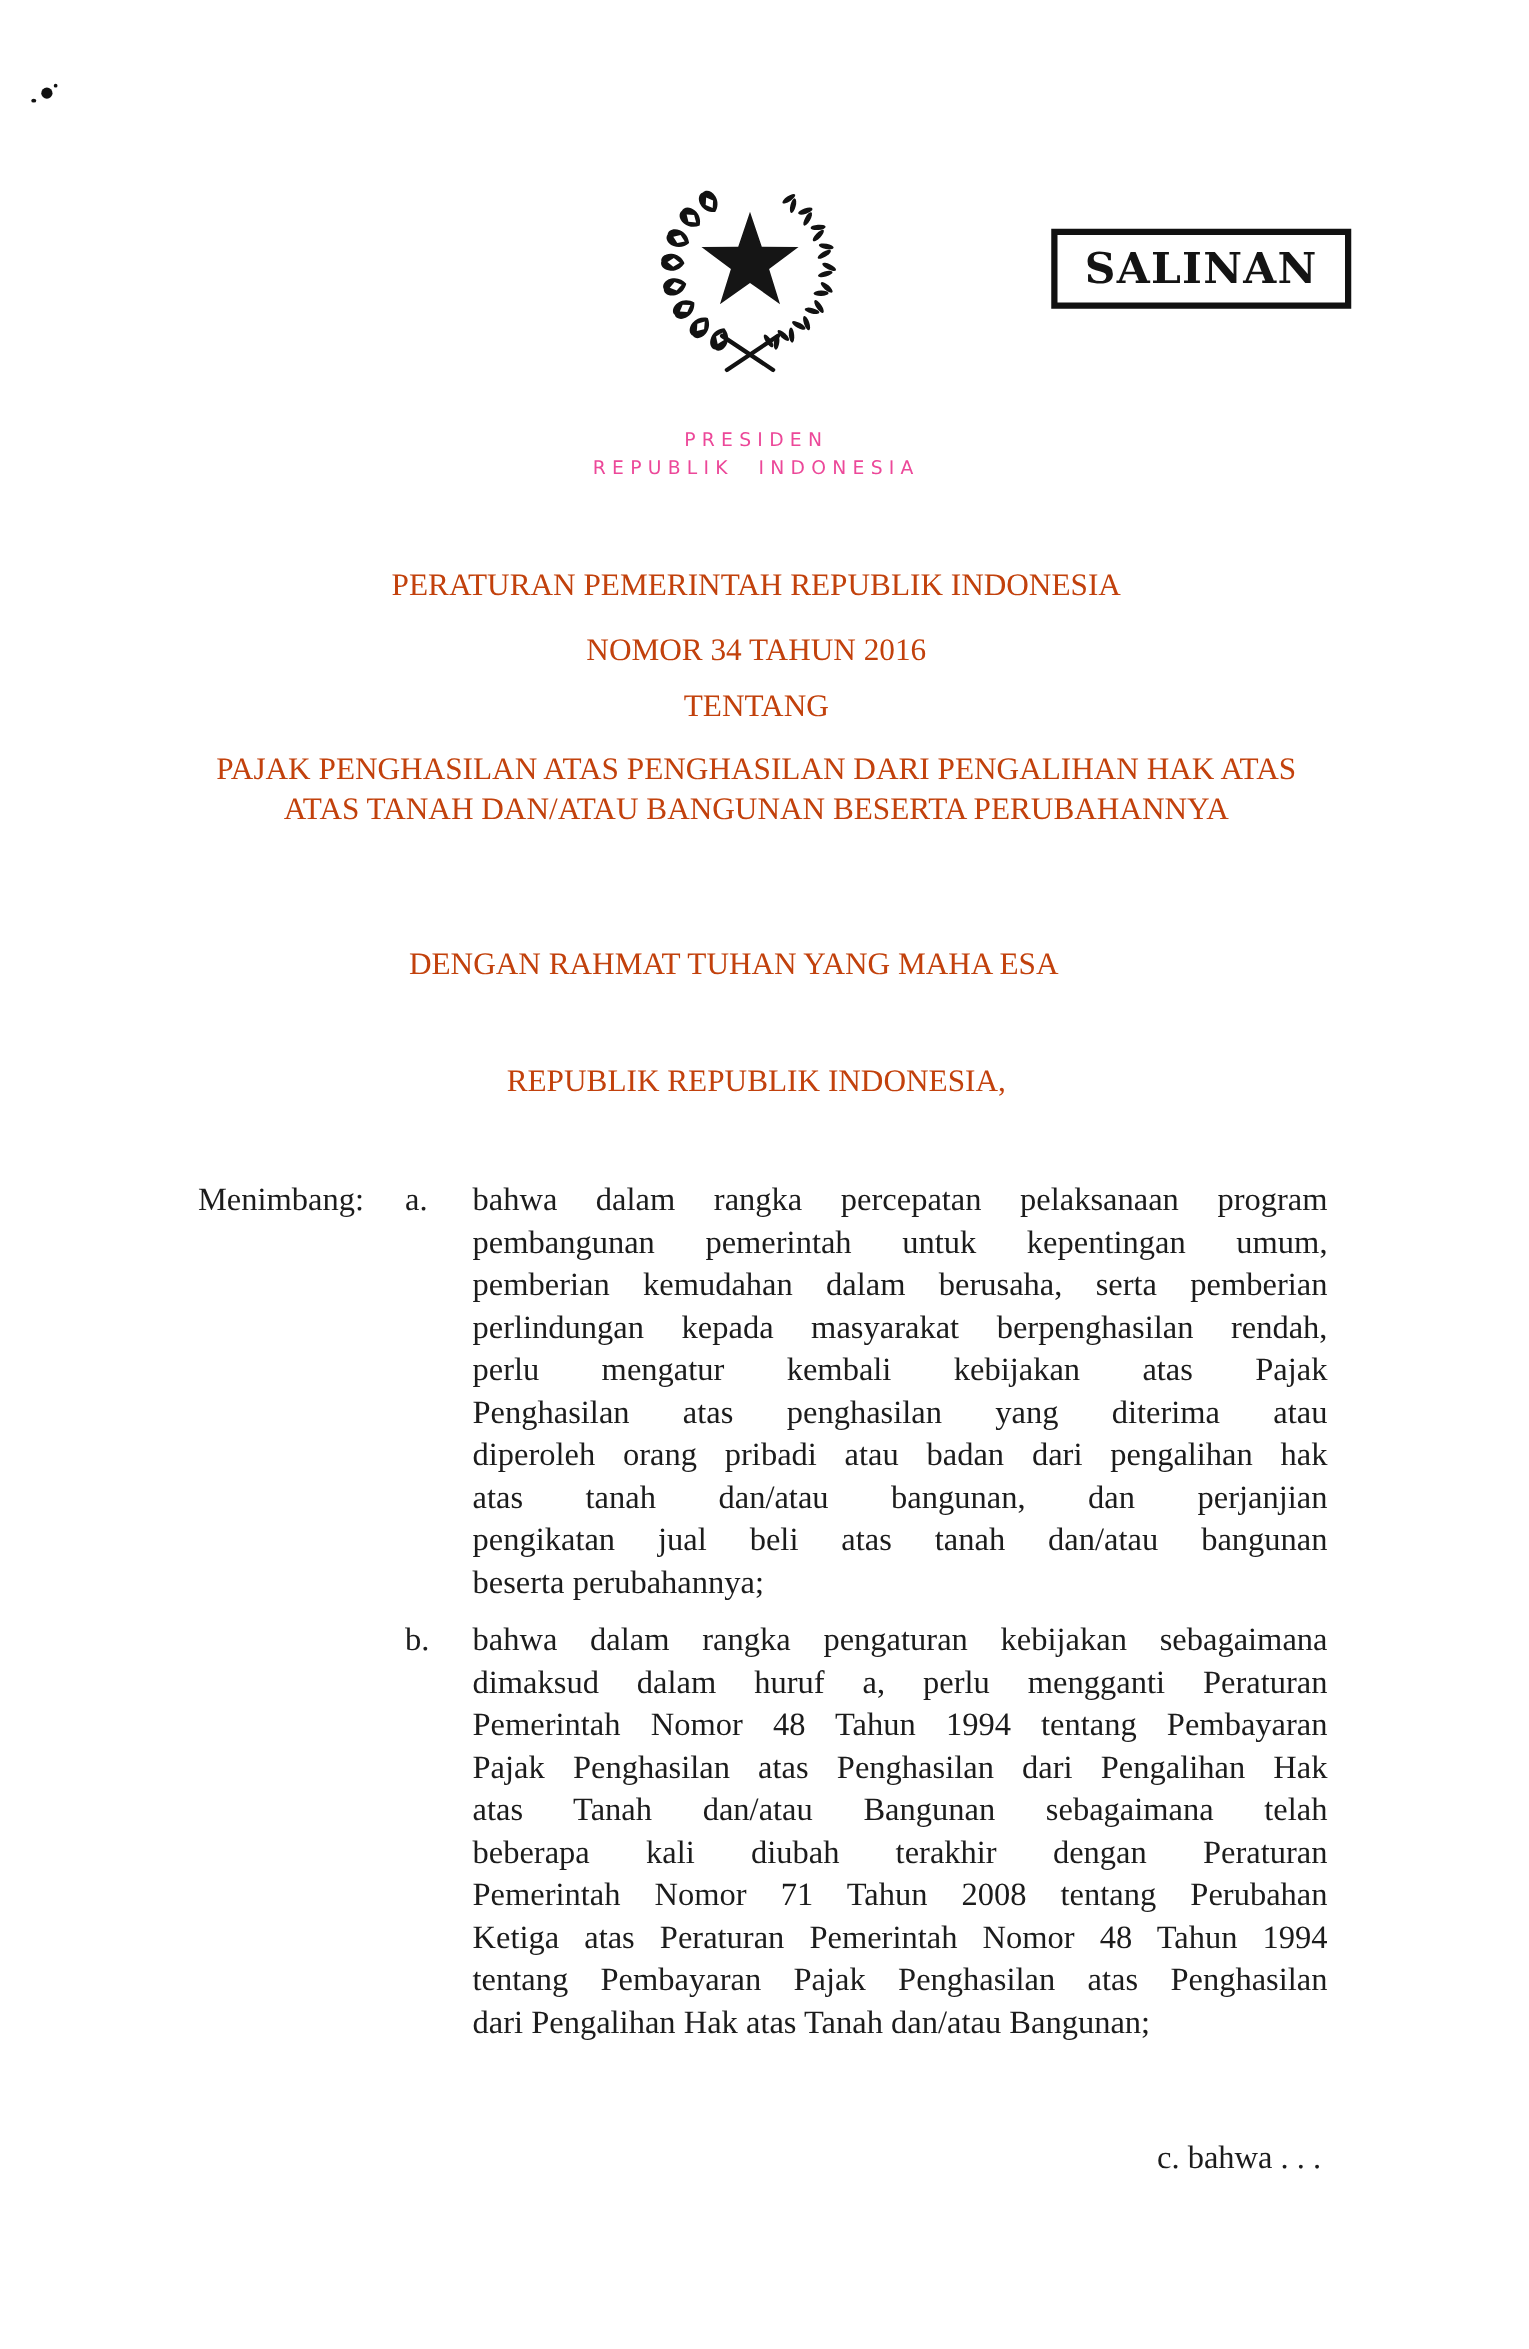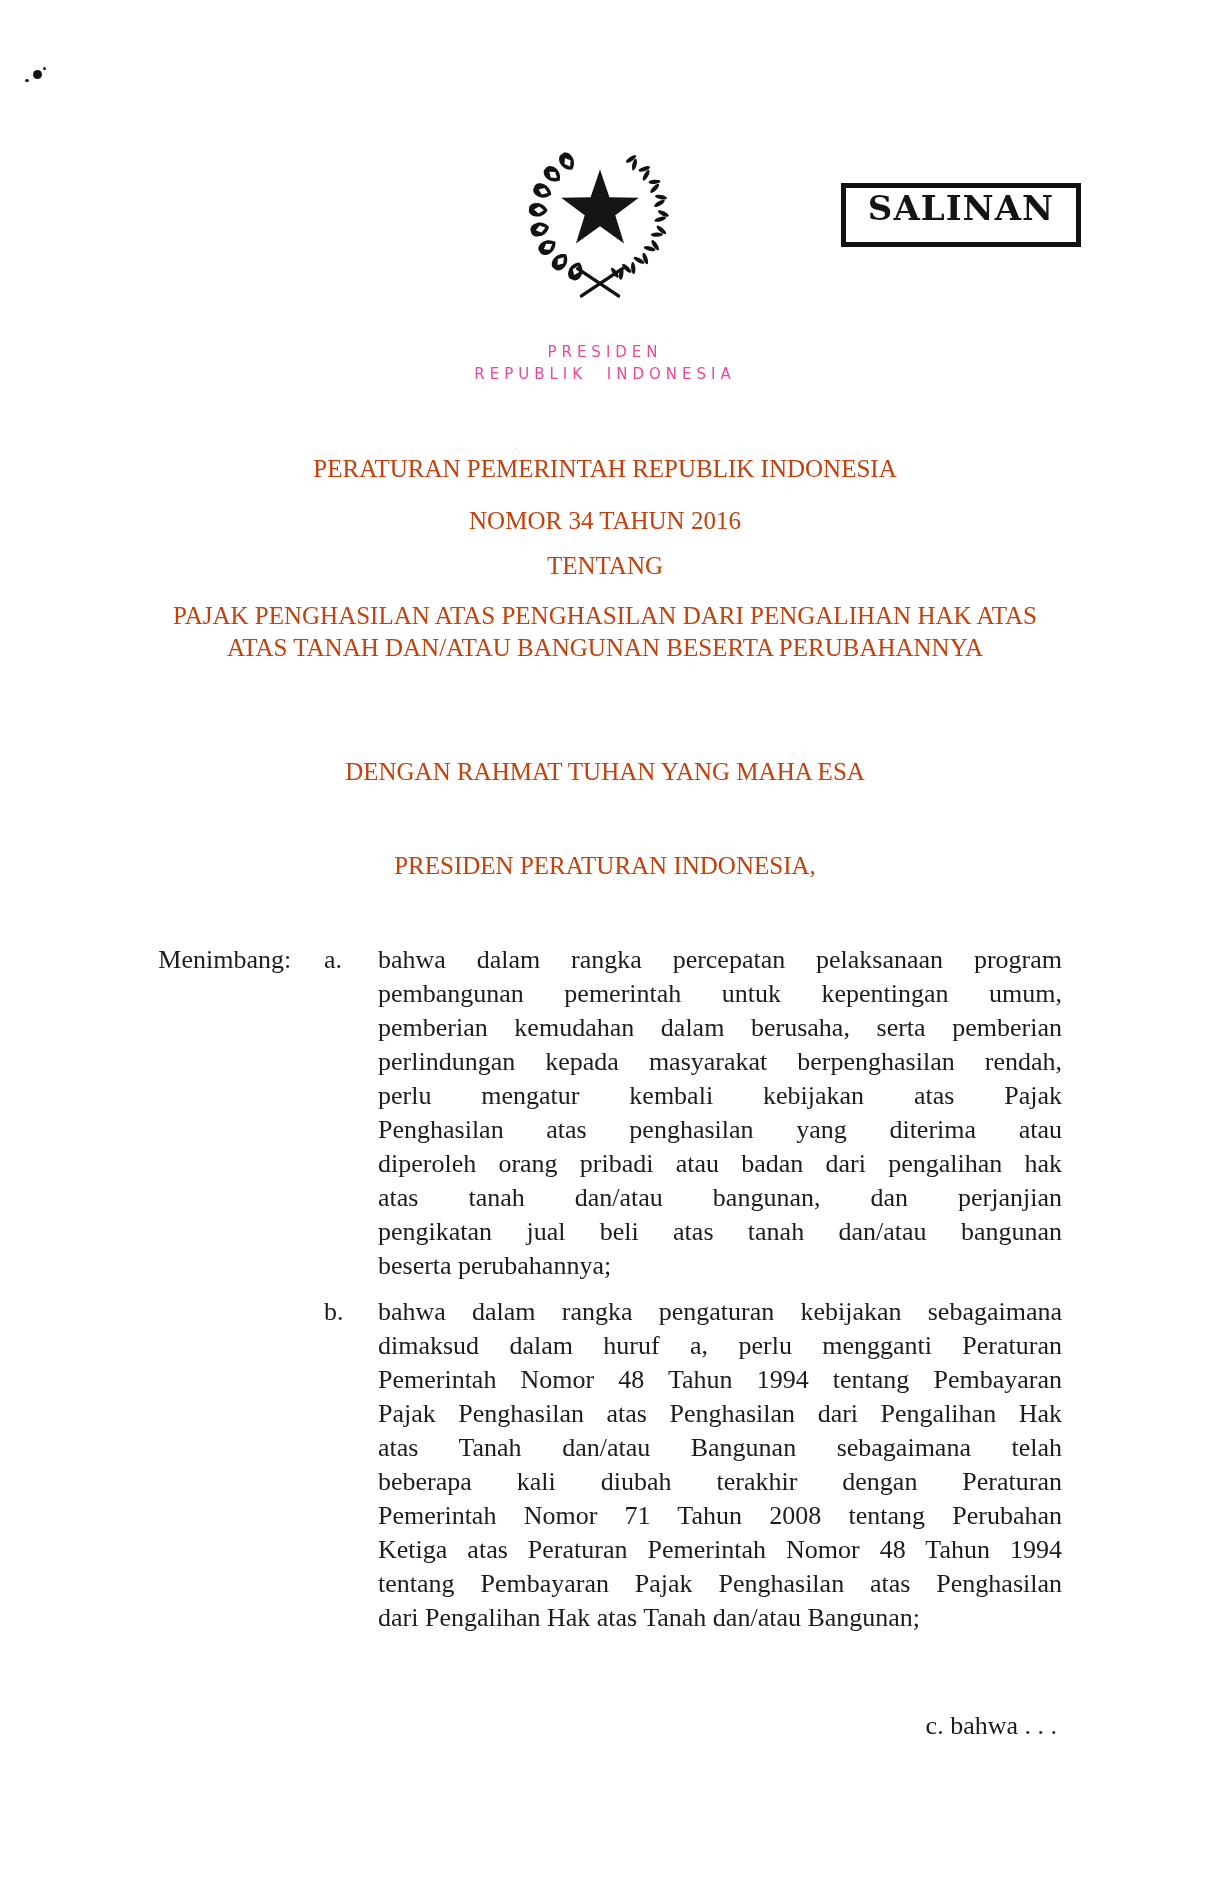--- a/index.html
+++ b/index.html
@@ -10,21 +10,21 @@
   
   .speck { position:absolute; background:#111; border-radius:50%; }
   .speck.s1 { left:33px; top:70px; width:9px; height:9px; }
   .speck.s2 { left:25px; top:79px; width:4px; height:3px; }
   .speck.s3 { left:43px; top:67px; width:3px; height:3px; }
 
   
   .stamp {
     position:absolute; left:841px; top:183px; width:240px; height:64px;
     border:5px solid #111; box-sizing:border-box; display:flex;
-    align-items:flex-start; justify-content:center;
+    align-items:center; justify-content:center;
     font-family:"DejaVu Serif", serif; font-weight:bold; font-size:34px;
     letter-spacing:1px; color:#141414;
   }
 
   
   .emblem { position:absolute; left:527px; top:134px; width:146px; height:174px; }
 
   
   .letterhead {
     position:absolute; left:0; top:341px; width:1210px; text-align:center;
@@ -40,21 +40,21 @@
   }
   .title-head .l2 { margin-top:19px; }
   .title-head .l3 { margin-top:12px; }
 
   .subject {
     position:absolute; left:105px; top:600px; width:1000px; text-align:center;
     line-height:32px;
   }
 
   .rahmat {
-    position:absolute; left:150px; top:758px; width:910px; text-align:center;
+    position:absolute; left:132px; top:758px; width:910px; text-align:center;
   }
   .authority {
     position:absolute; left:150px; top:852px; width:910px; text-align:center;
   }
 
   
   .menimbang {
     position:absolute; left:122px; top:943px; width:940px;
     display:flex; font-size:26px; line-height:34px;
   }
@@ -137,21 +137,21 @@
     <div class="l3">TENTANG</div>
   </div>
 
   <div class="subject caps">
     <div>PAJAK PENGHASILAN ATAS PENGHASILAN DARI PENGALIHAN HAK ATAS</div>
     <div>ATAS TANAH DAN/ATAU BANGUNAN BESERTA PERUBAHANNYA</div>
   </div>
 
   <div class="rahmat caps">DENGAN RAHMAT TUHAN YANG MAHA ESA</div>
 
-  <div class="authority caps">PRESIDEN PERATURAN INDONESIA,</div>
+  <div class="authority caps">REPUBLIK REPUBLIK INDONESIA,</div>
 
   <div class="menimbang">
     <div class="m-label">Menimbang</div>
     <div class="m-colon">:</div>
     <div class="m-items">
 
       <div class="m-item item-a">
         <div class="m-marker">a.</div>
         <div class="m-lines">
           <div class="jline">bahwa dalam rangka percepatan pelaksanaan program</div>

